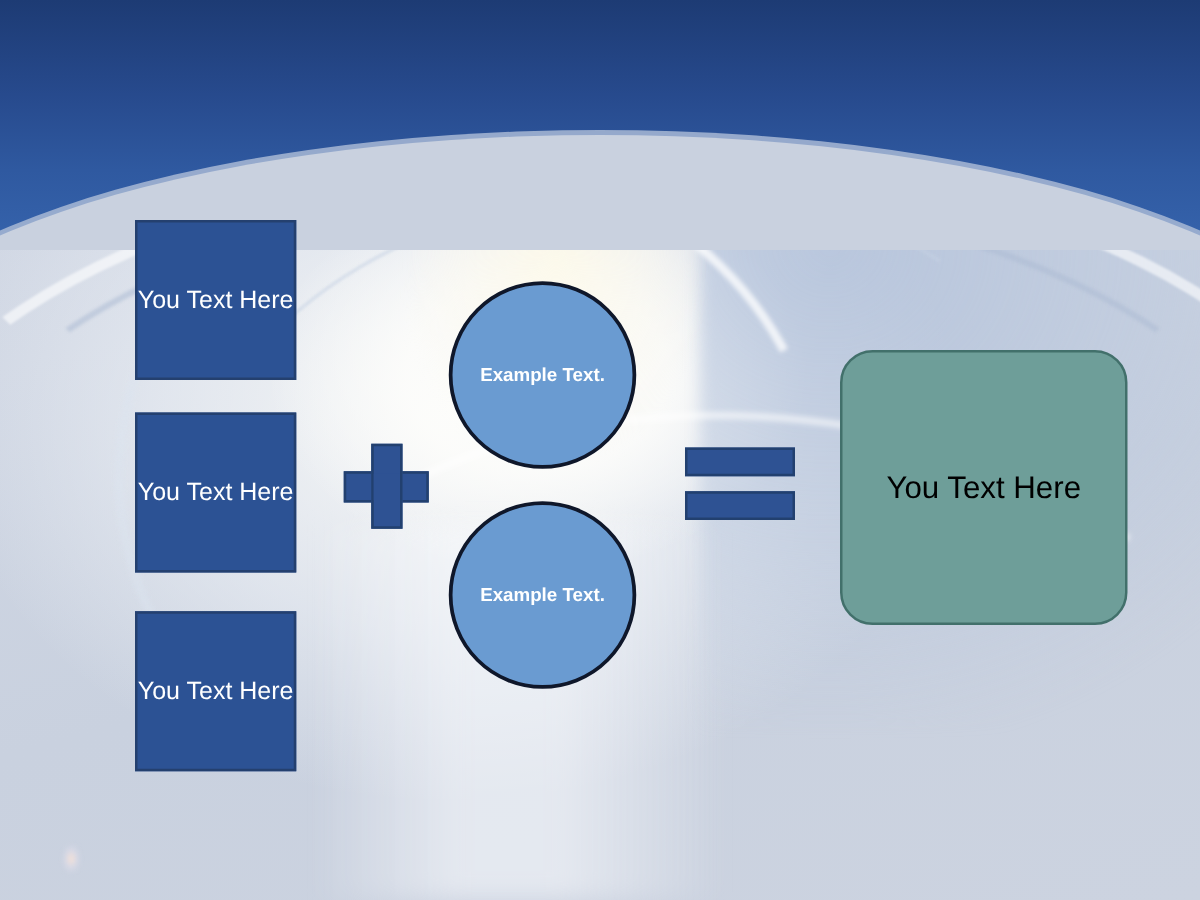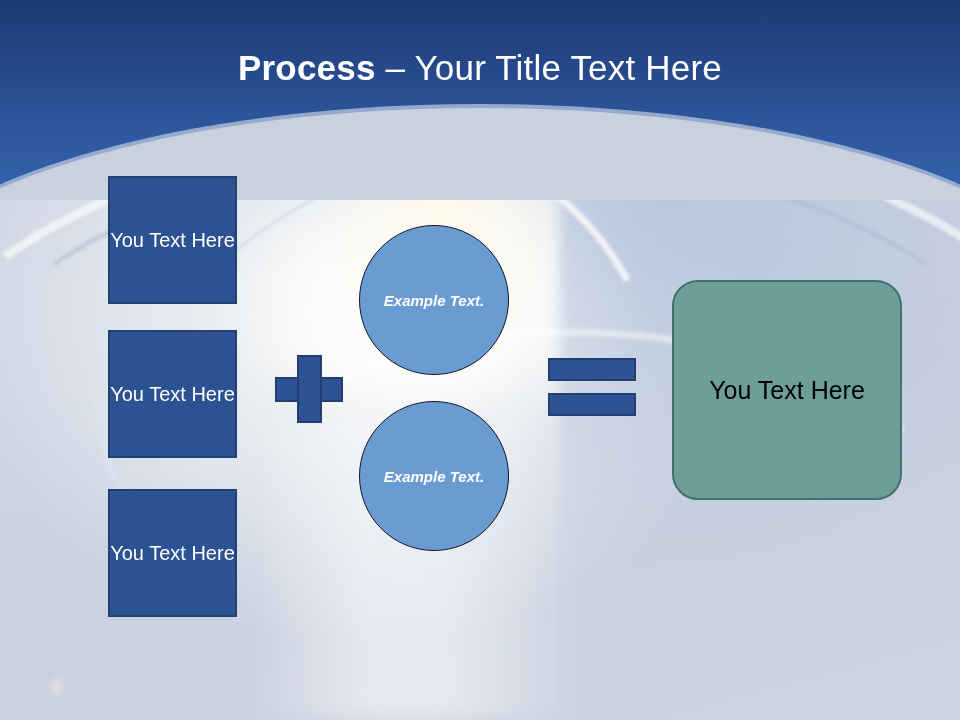--- a/index.html
+++ b/index.html
@@ -210,27 +210,26 @@
   .plus-sign .bar-v { left: 22px; top: 0;    width: 25px; height: 68px; }
   
   .plus-sign .seam { position: absolute; background: #2e5293; left: 24px; top: 24px; width: 21px; height: 21px; }
 
   .circle {
     position: absolute;
     width: 150px;
     height: 150px;
     border-radius: 50%;
     background: #6a9bd1;
-    border: 1px solid #0f172a;
+    border: 3px solid #0f172a;
     box-sizing: border-box;
     color: #ffffff;
     font-size: 15px;
     line-height: 25px;
     font-weight: bold;
-    font-style: italic;
     display: flex;
     align-items: center;
     justify-content: center;
     text-align: center;
   }
   .circle.c1 { left: 359px; top: 225px; }
   .circle.c2 { left: 359px; top: 401px; }
 
   .equals-sign {
     position: absolute;
@@ -285,23 +284,20 @@
   <div class="bg-arc arc-2"></div>
   <div class="bg-arc arc-1"></div>
 
   <div class="bg-sparkle"></div>
 
   <div class="header-band">
     <div class="header-cut-hi"></div>
     <div class="header-cut"></div>
   </div>
 
-  <div class="slide-title">
-    <span class="t-bold">Process</span><span class="t-reg"> – Your Title Text Here</span>
-  </div>
 
   <div class="shape-layer">
 
     <div class="blue-box b1">
       <span>You Text Here</span>
     </div>
     <div class="blue-box b2">
       <span>You Text Here</span>
     </div>
     <div class="blue-box b3">

